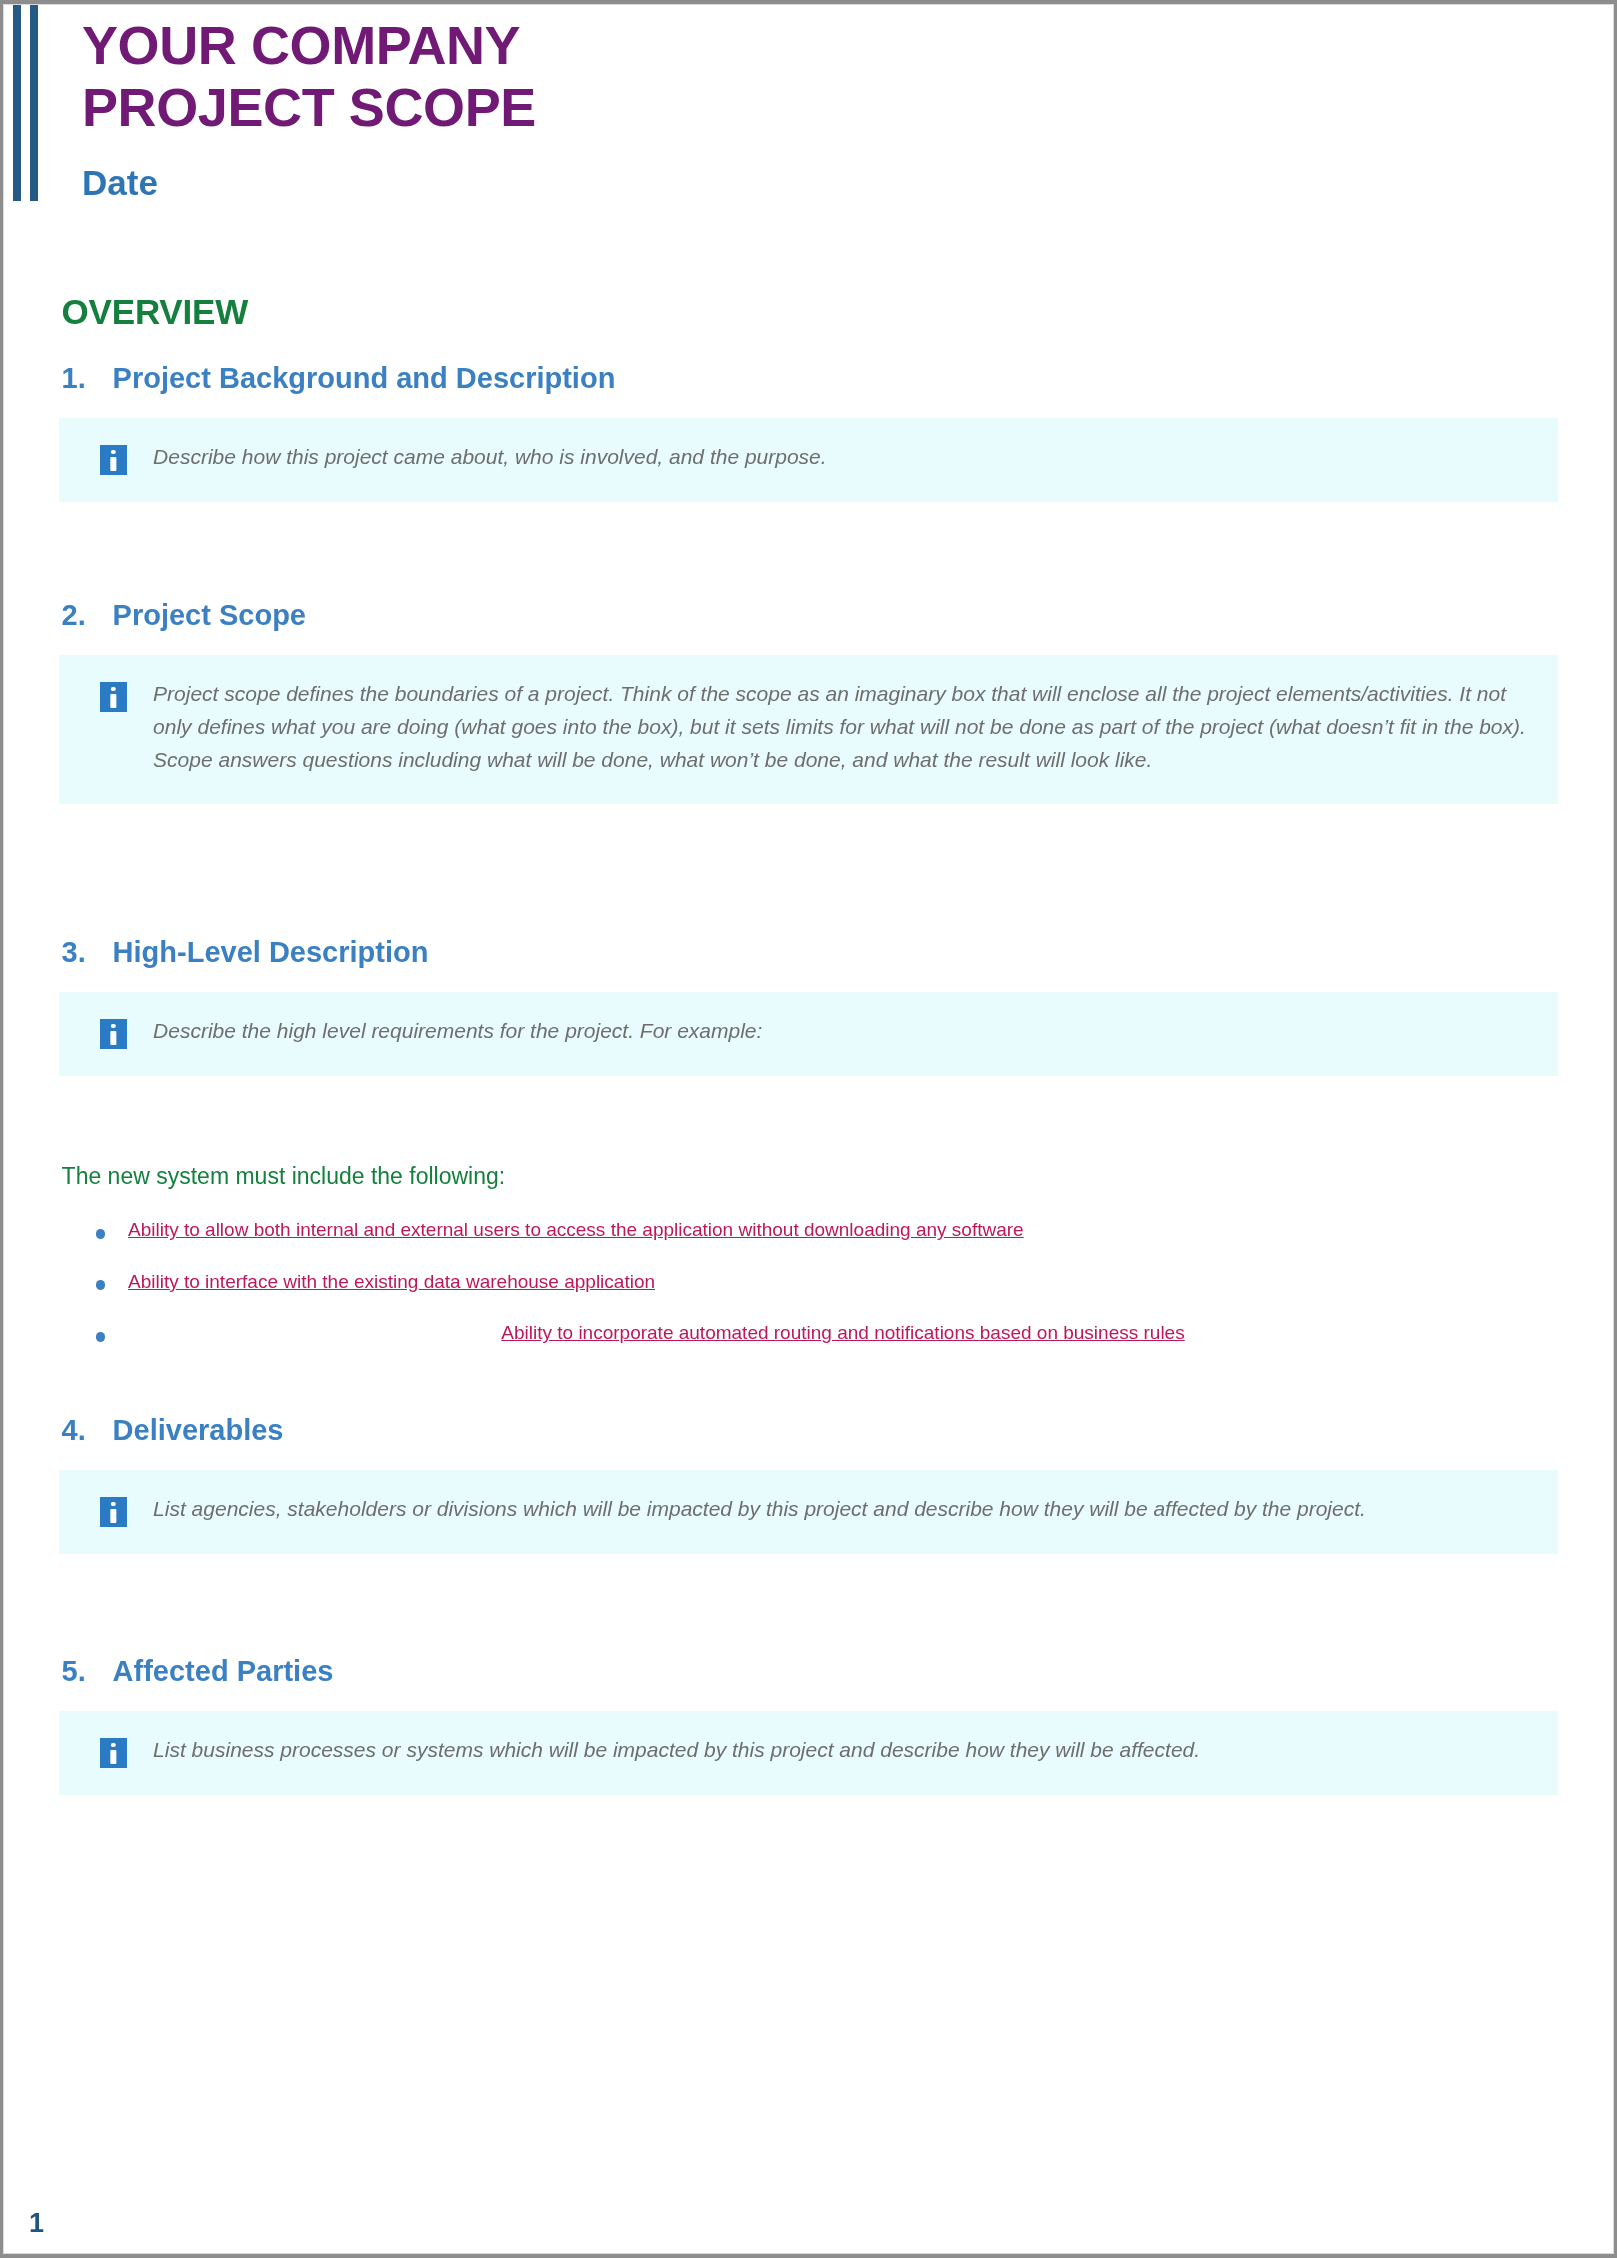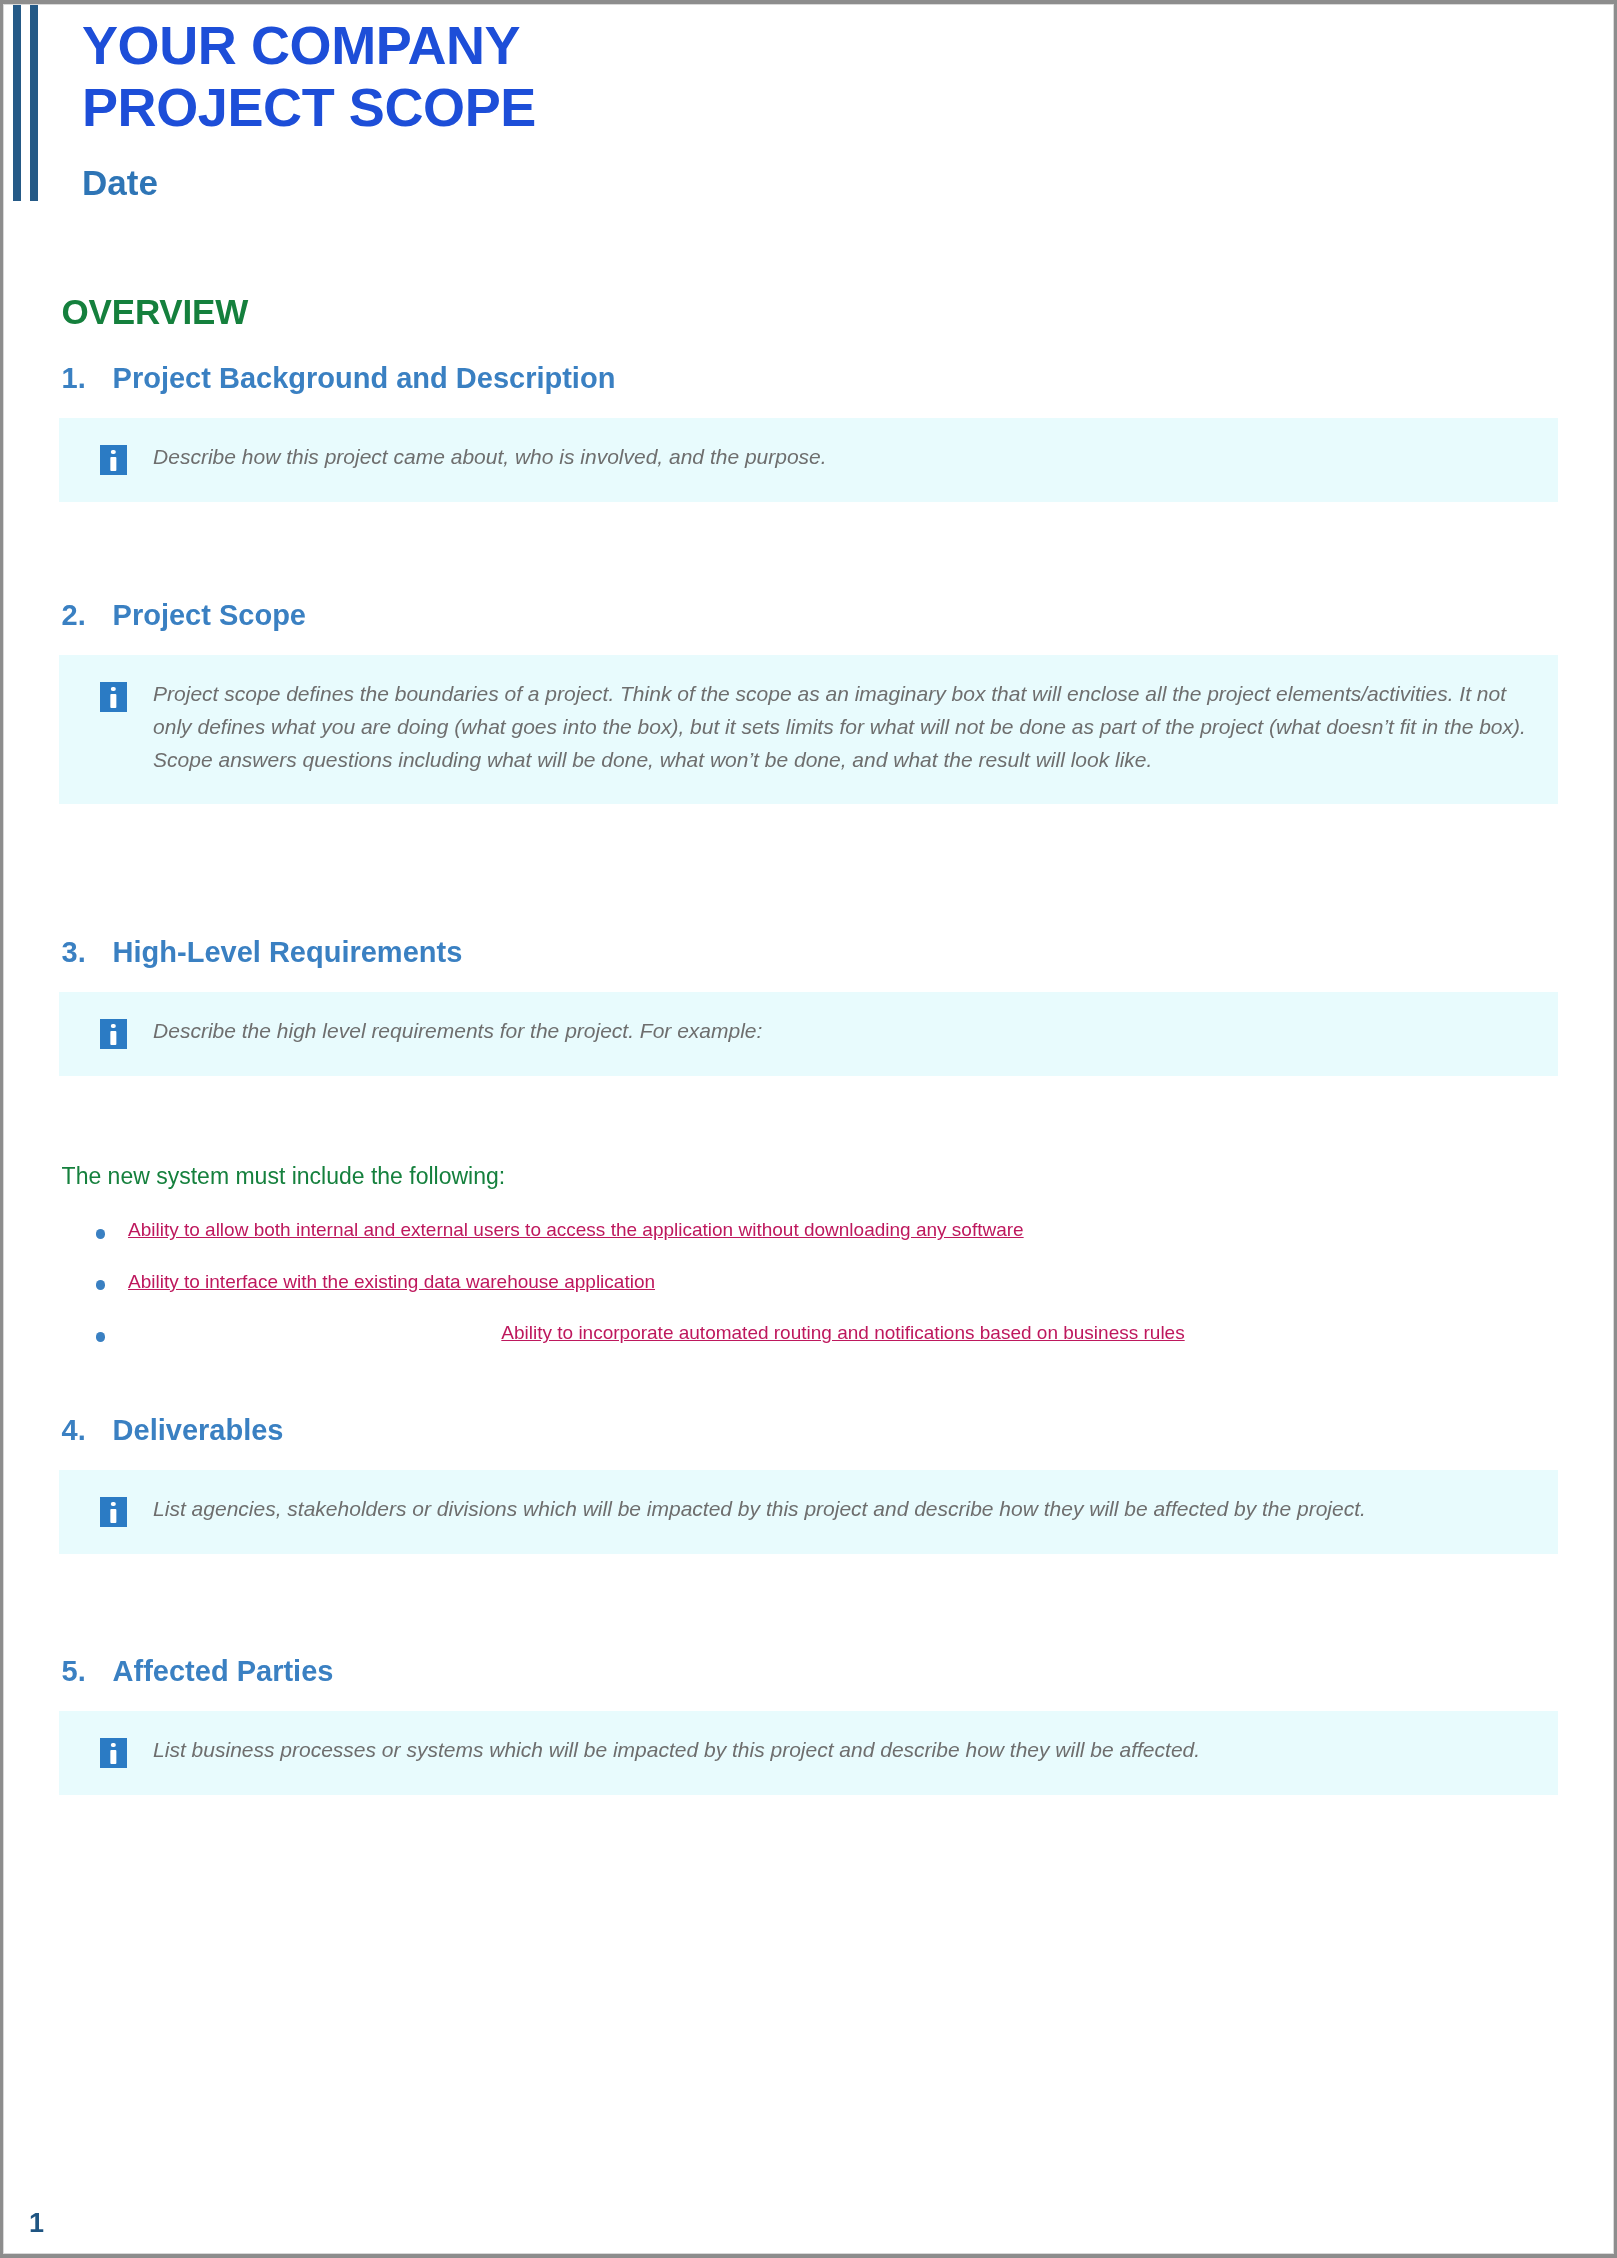--- a/index.html
+++ b/index.html
@@ -50,21 +50,21 @@
     background: #255A87;
   }
   .bar.b1 { left: 1.8px; }
   .bar.b2 { left: 19.4px; }
 
   .header-text {
     margin-left: 78px;
     padding-top: 1.8px;
   }
   .doc-title {
-    color: #1d4ed8;
+    color: #701a75;
     font-size: 54px;
     font-weight: bold;
     line-height: 1.16;
     letter-spacing: -0.4px;
     margin: 0;
     white-space: pre-line;
   }
   .doc-date {
     color: #2E75B6;
     font-size: 35px;
@@ -263,21 +263,21 @@
         <div class="tip-body">
           <p class="tip-text">Project scope defines the boundaries of a project. Think of the scope as an imaginary box that will enclose all the project elements/activities. It not only defines what you are doing (what goes into the box), but it sets limits for what will not be done as part of the project (what doesn’t fit in the box). Scope answers questions including what will be done, what won’t be done, and what the result will look like.</p>
         </div>
       </div>
     </div>
 
     <div class="gap-after-tip-2"></div>
     <div class="section">
       <div class="section-heading">
         <span class="sec-num">3.</span>
-        <span class="sec-label">High-Level Requirements</span>
+        <span class="sec-label">High-Level Description</span>
       </div>
       <div class="gap-before-tip"></div>
       <div class="tip">
         <span class="tip-icon">
               <span class="dot"></span>
               <span class="stem"></span>
             </span>
         <div class="tip-body">
           <p class="tip-text">Describe the high level requirements for the project. For example:</p>
         </div>

